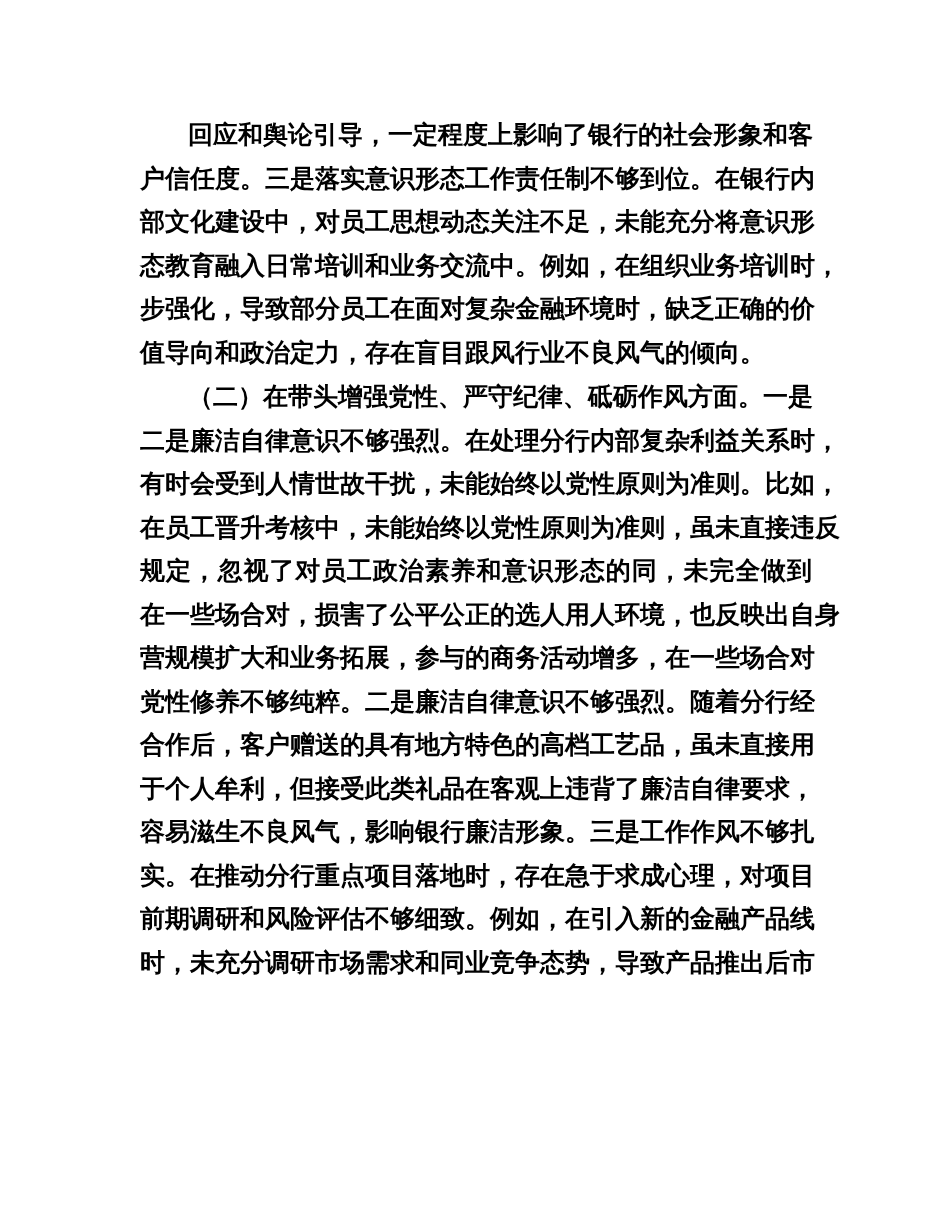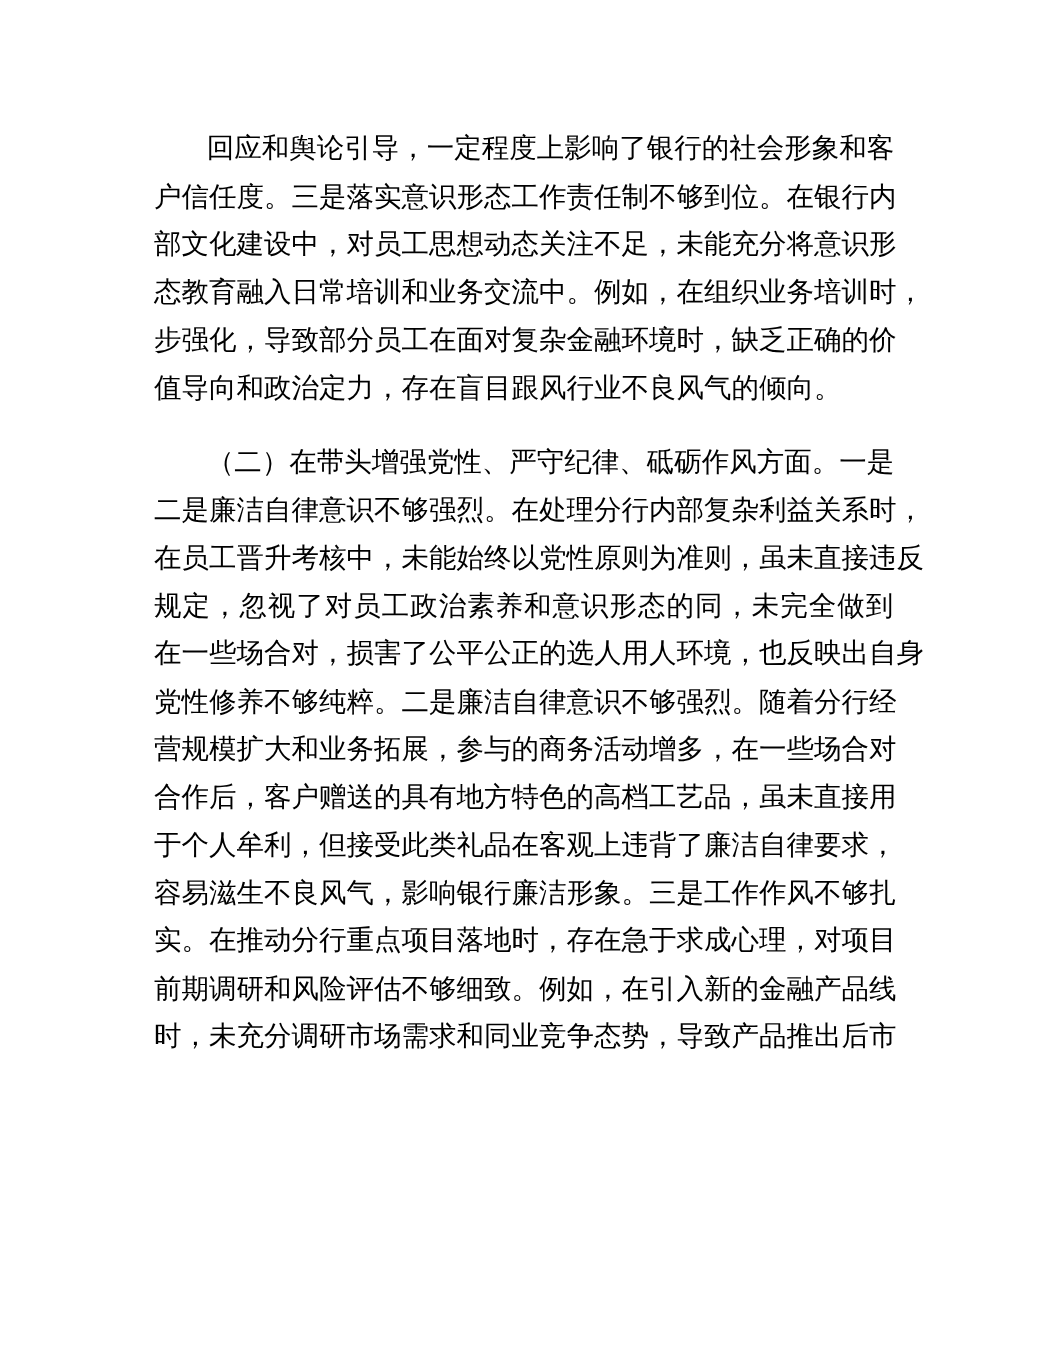--- a/index.html
+++ b/index.html
@@ -20,28 +20,28 @@
     overflow: hidden;
   }
   .doc-body {
     position: absolute;
     left: 140px;
     top: 113px;
     width: 672px;
     color: #000000;
     font-size: 25px;
     line-height: 43.5px;
-    font-weight: 400;
+    font-weight: 700;
   }
   .para {
     margin: 0;
     padding: 0;
   }
   .para + .para {
-    margin-top: 24px;
+    margin-top: 1px;
   }
   .line {
     height: 43.5px;
     text-align: justify;
     text-align-last: justify;
     white-space: nowrap;
   }
   .line.indent {
     text-indent: 48px;
   }
@@ -58,25 +58,26 @@
         <div class="line indent">回应和舆论引导，一定程度上影响了银行的社会形象和客</div>
         <div class="line">户信任度。三是落实意识形态工作责任制不够到位。在银行内</div>
         <div class="line">部文化建设中，对员工思想动态关注不足，未能充分将意识形</div>
         <div class="line">态教育融入日常培训和业务交流中。例如，在组织业务培训时，</div>
         <div class="line">步强化，导致部分员工在面对复杂金融环境时，缺乏正确的价</div>
         <div class="line no-just">值导向和政治定力，存在盲目跟风行业不良风气的倾向。</div>
       </div>
       <div class="para">
         <div class="line indent">（二）在带头增强党性、严守纪律、砥砺作风方面。一是</div>
         <div class="line">二是廉洁自律意识不够强烈。在处理分行内部复杂利益关系时，</div>
+        <div class="line">有时会受到人情世故干扰，未能始终以党性原则为准则。比如，</div>
         <div class="line">在员工晋升考核中，未能始终以党性原则为准则，虽未直接违反</div>
         <div class="line">规定，忽视了对员工政治素养和意识形态的同，未完全做到</div>
         <div class="line">在一些场合对，损害了公平公正的选人用人环境，也反映出自身</div>
+        <div class="line">营规模扩大和业务拓展，参与的商务活动增多，在一些场合对</div>
         <div class="line">党性修养不够纯粹。二是廉洁自律意识不够强烈。随着分行经</div>
-        <div class="line">营规模扩大和业务拓展，参与的商务活动增多，在一些场合对</div>
         <div class="line">合作后，客户赠送的具有地方特色的高档工艺品，虽未直接用</div>
         <div class="line">于个人牟利，但接受此类礼品在客观上违背了廉洁自律要求，</div>
         <div class="line">容易滋生不良风气，影响银行廉洁形象。三是工作作风不够扎</div>
         <div class="line">实。在推动分行重点项目落地时，存在急于求成心理，对项目</div>
         <div class="line">前期调研和风险评估不够细致。例如，在引入新的金融产品线</div>
         <div class="line">时，未充分调研市场需求和同业竞争态势，导致产品推出后市</div>
       </div>
     </div>
 </div>
 

